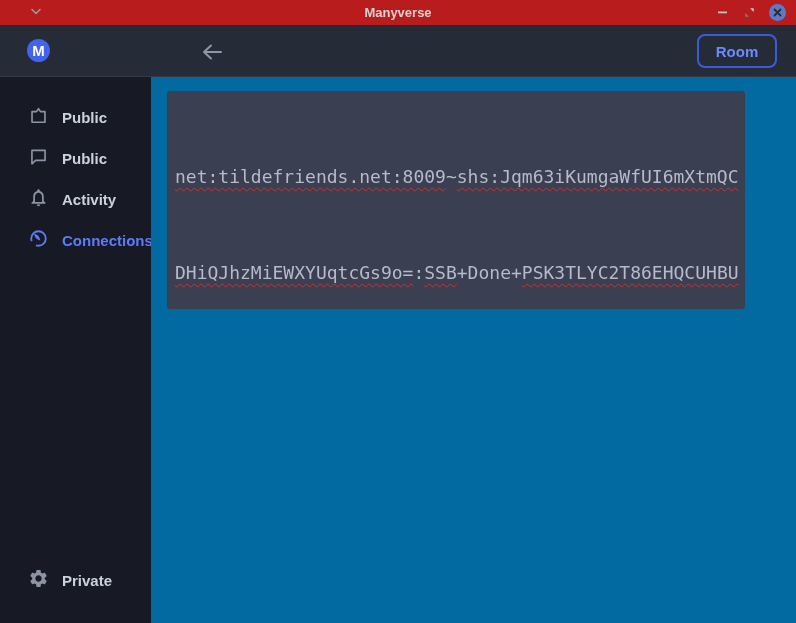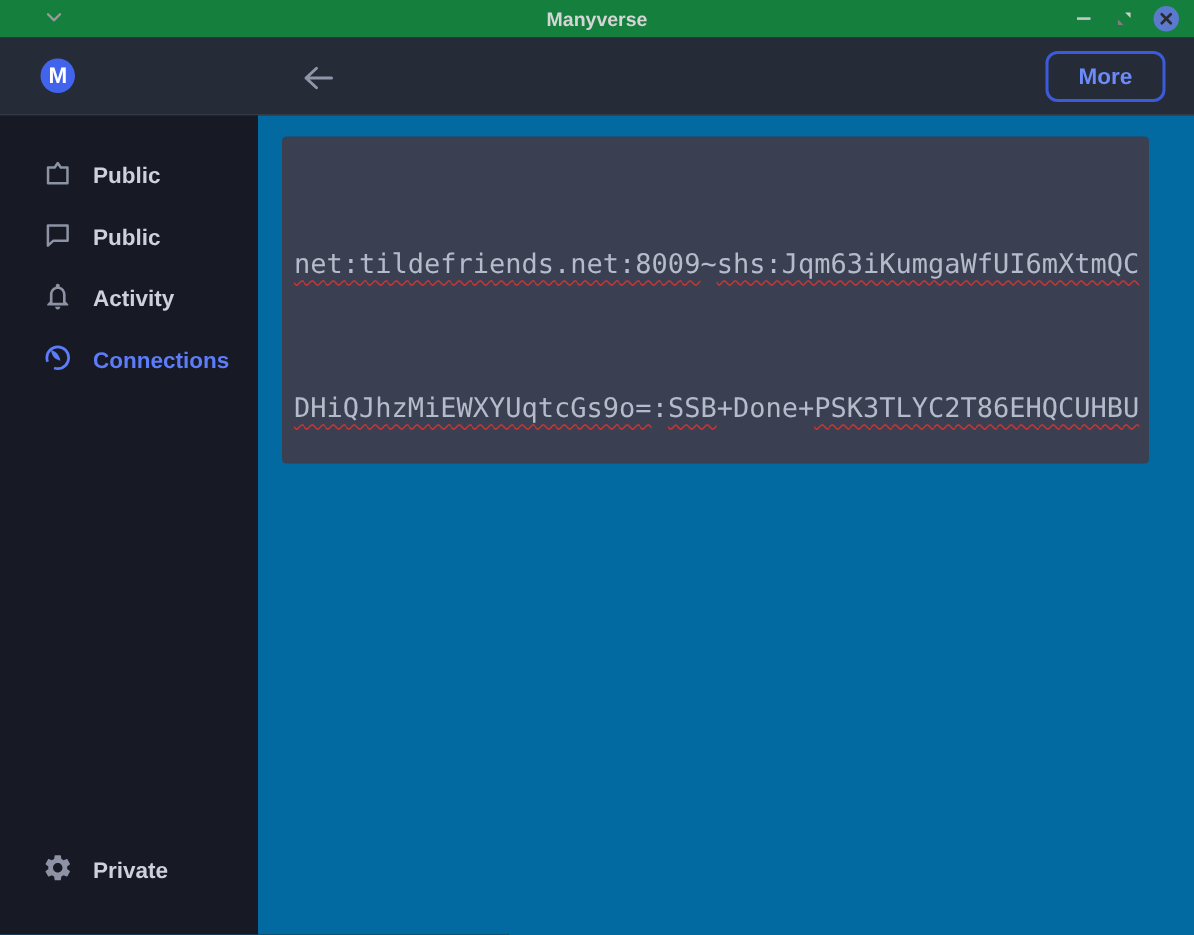--- a/index.html
+++ b/index.html
@@ -4,21 +4,21 @@
 <style>
   html,body{margin:0;padding:0;}
   body{
     width:796px;height:623px;overflow:hidden;position:relative;
     background:#262b38;font-family:"Liberation Sans",sans-serif;
     -webkit-font-smoothing:antialiased;
   }
   
   .titlebar{
     position:absolute;top:0;left:0;right:0;height:25px;
-    background:#15803d;display:flex;align-items:center;justify-content:center;
+    background:#b91c1c;display:flex;align-items:center;justify-content:center;
   }
   .tb-chevron{position:absolute;left:31px;top:8px;line-height:0;}
   .tb-title{color:#d5d5d5;font-size:13px;font-weight:bold;}
   .tb-controls{position:absolute;right:10px;top:0;height:25px;display:flex;align-items:center;gap:14px;}
   .tb-min{width:12px;height:25px;display:flex;align-items:center;justify-content:center;line-height:0;}
   .tb-restore{width:12px;height:25px;display:flex;align-items:center;justify-content:center;line-height:0;}
   .tb-close{
     width:17px;height:17px;border-radius:50%;background:#5b7ace;
     display:flex;align-items:center;justify-content:center;line-height:0;
   }
@@ -38,21 +38,21 @@
   }
   .done-btn{
     position:absolute;right:19px;top:9px;width:80px;height:34px;
     background:transparent;border:2px solid #3b5bdb;border-radius:8px;
     color:#6b8afb;font-size:15px;font-weight:bold;font-family:"Liberation Sans",sans-serif;
     cursor:pointer;
   }
   
   .content{position:absolute;top:77px;left:0;right:0;bottom:0;display:flex;}
   .sidebar{
-    width:172px;background:#171a24;display:flex;flex-direction:column;
+    width:151px;background:#171a24;display:flex;flex-direction:column;
     padding-top:20px;box-sizing:border-box;flex-shrink:0;
   }
   .nav-item{height:41px;display:flex;align-items:center;padding-left:28px;gap:13px;cursor:pointer;}
   .nav-item svg{flex-shrink:0;}
   .nav-label{font-size:15px;font-weight:600;color:#ccd1da;}
   .nav-item.active .nav-label{color:#5c7cfa;}
   .sidebar-bottom{margin-top:auto;padding-bottom:22px;}
   .main{flex:1;position:relative;background:#0369a1;}
   
   .invite-box{
@@ -99,21 +99,21 @@
 
 <div class="appbar">
   <div class="logo">
     <span>M</span>
   </div>
   <button class="back-btn">
     <svg width="22" height="18" viewBox="0 0 22 18">
       <path d="M20 9 H3 M10 2.5 L3 9 L10 15.5" fill="none" stroke="#8e96a8" stroke-width="2" stroke-linecap="round" stroke-linejoin="round"></path>
     </svg>
   </button>
-  <button class="done-btn">More</button>
+  <button class="done-btn">Room</button>
 </div>
 
 <div class="content">
 
   <nav class="sidebar">
 
     <div class="nav-item">
       <span>
         <svg width="21" height="21" viewBox="0 0 24 24">
           <path d="M4.6 7.6 H9.7 L12 4.2 L14.3 7.6 H19.4 V19.7 H4.6 Z" fill="none" stroke="#8d93a4" stroke-width="1.9" stroke-linejoin="round"></path>

